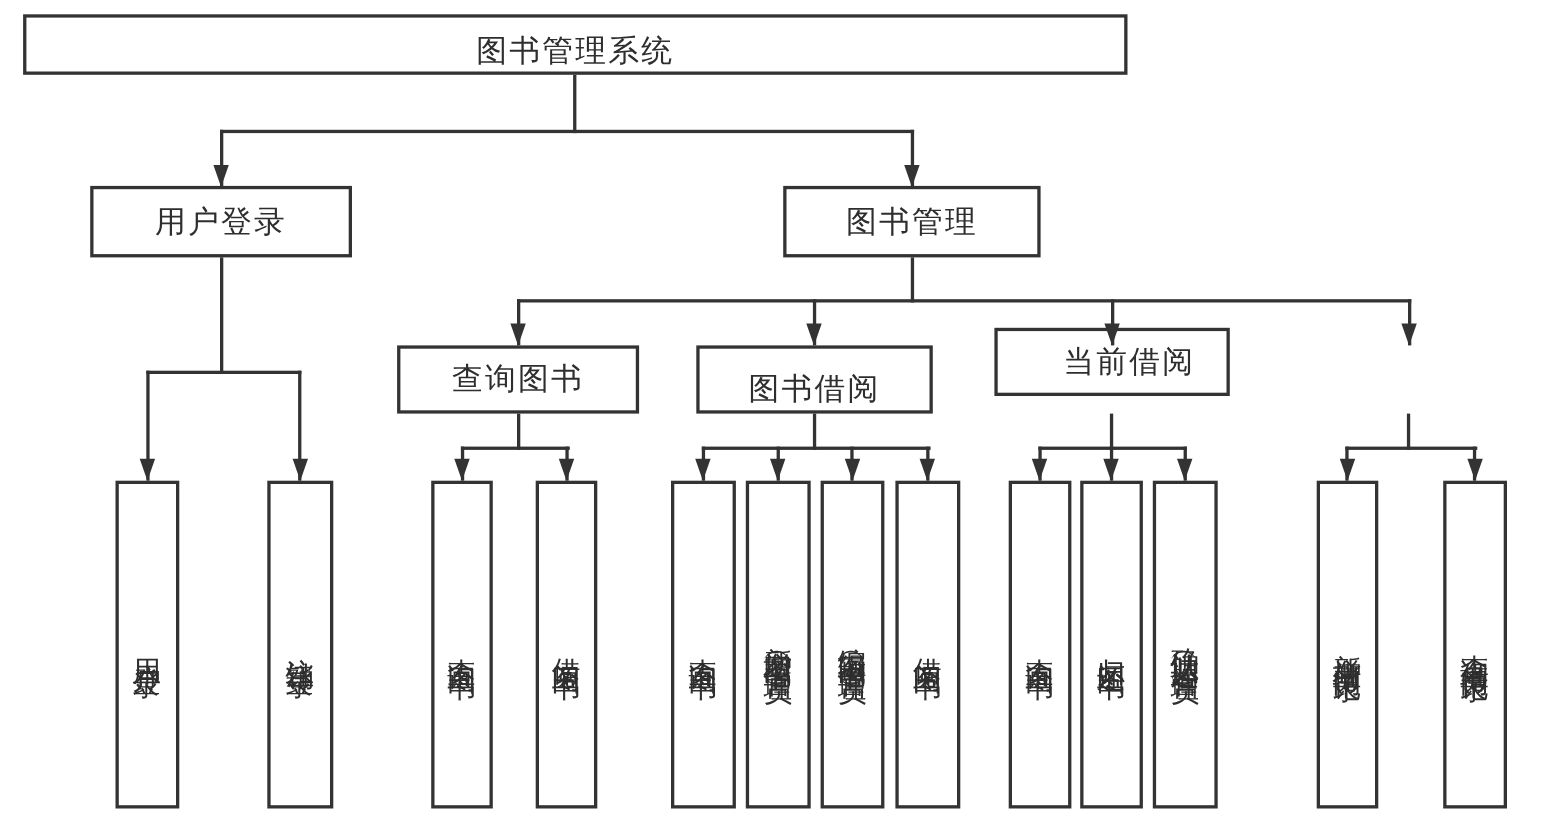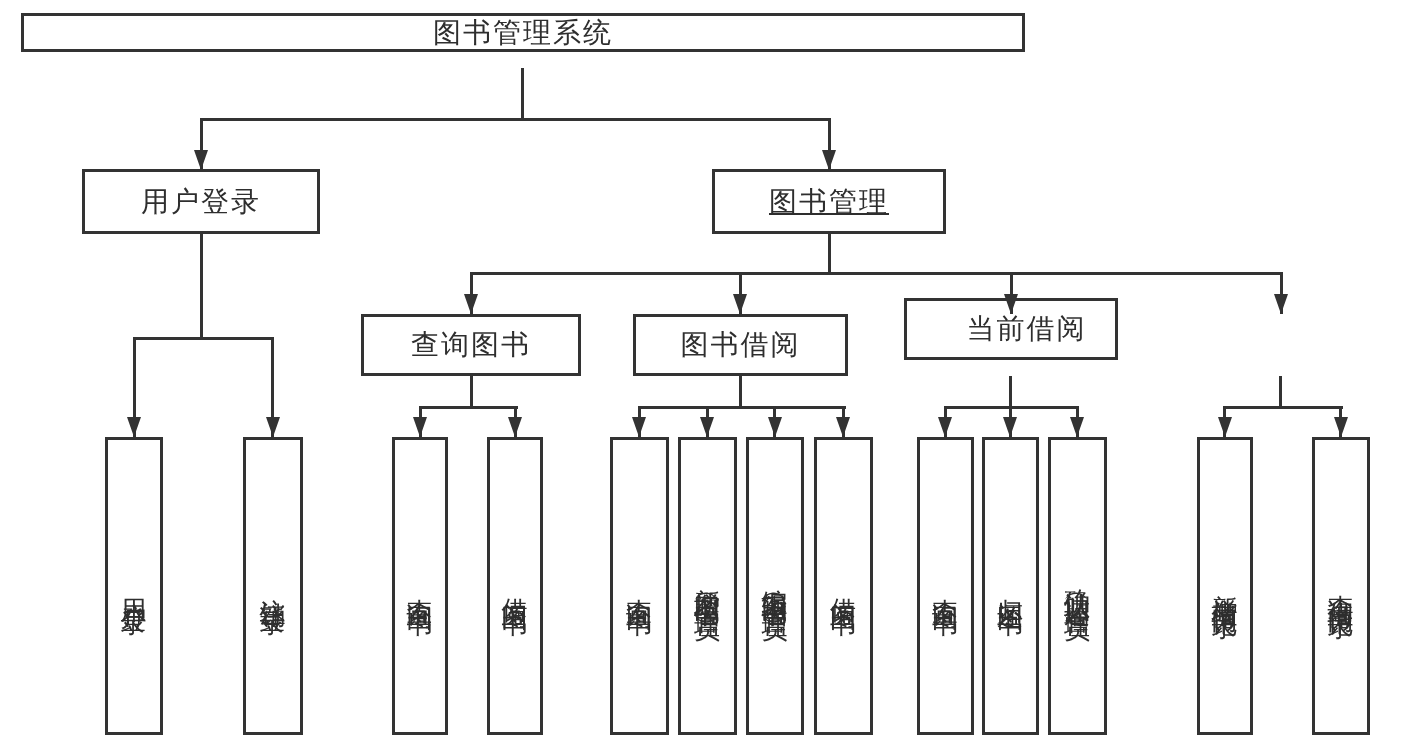--- a/index.html
+++ b/index.html
@@ -43,35 +43,35 @@
     color: var(--watermark, #adadad);
     mix-blend-mode: multiply;
     white-space: nowrap;
   }
 </style>
 </head>
 <body>
 
 <div class="canvas">
 
-  <div class="node h-node" style="left:21px; top:13px; width:1004px; height:39px;">
+  <div class="node h-node" style="left:21px; top:13px; width:1004px; height:55px;align-items:flex-end;">
     <span>图书管理系统</span>
   </div>
 
   <div class="node h-node" style="left:82px; top:169px; width:238px; height:65px;">
     <span>用户登录</span>
   </div>
-  <div class="node h-node" style="left:712px; top:169px; width:234px; height:65px;text-decoration:underline;">
+  <div class="node h-node" style="left:712px; top:169px; width:234px; height:65px;">
     <span>图书管理</span>
   </div>
 
   <div class="node h-node" style="left:361px; top:314px; width:220px; height:62px;">
     <span>查询图书</span>
   </div>
-  <div class="node h-node" style="left:633px; top:314px; width:215px; height:62px;">
+  <div class="node h-node" style="left:633px; top:314px; width:215px; height:62px;align-items:flex-end;">
     <span>图书借阅</span>
   </div>
   <div class="node h-node" style="left:904px; top:298px; width:214px; height:62px;padding-left:31px;">
     <span>当前借阅</span>
   </div>
 
   <div class="node v-node" style="left:105px; top:437px; width:58px; height:298px;">
     <span>用户登录</span>
   </div>
   <div class="node v-node" style="left:243px; top:437px; width:60px; height:298px;">

